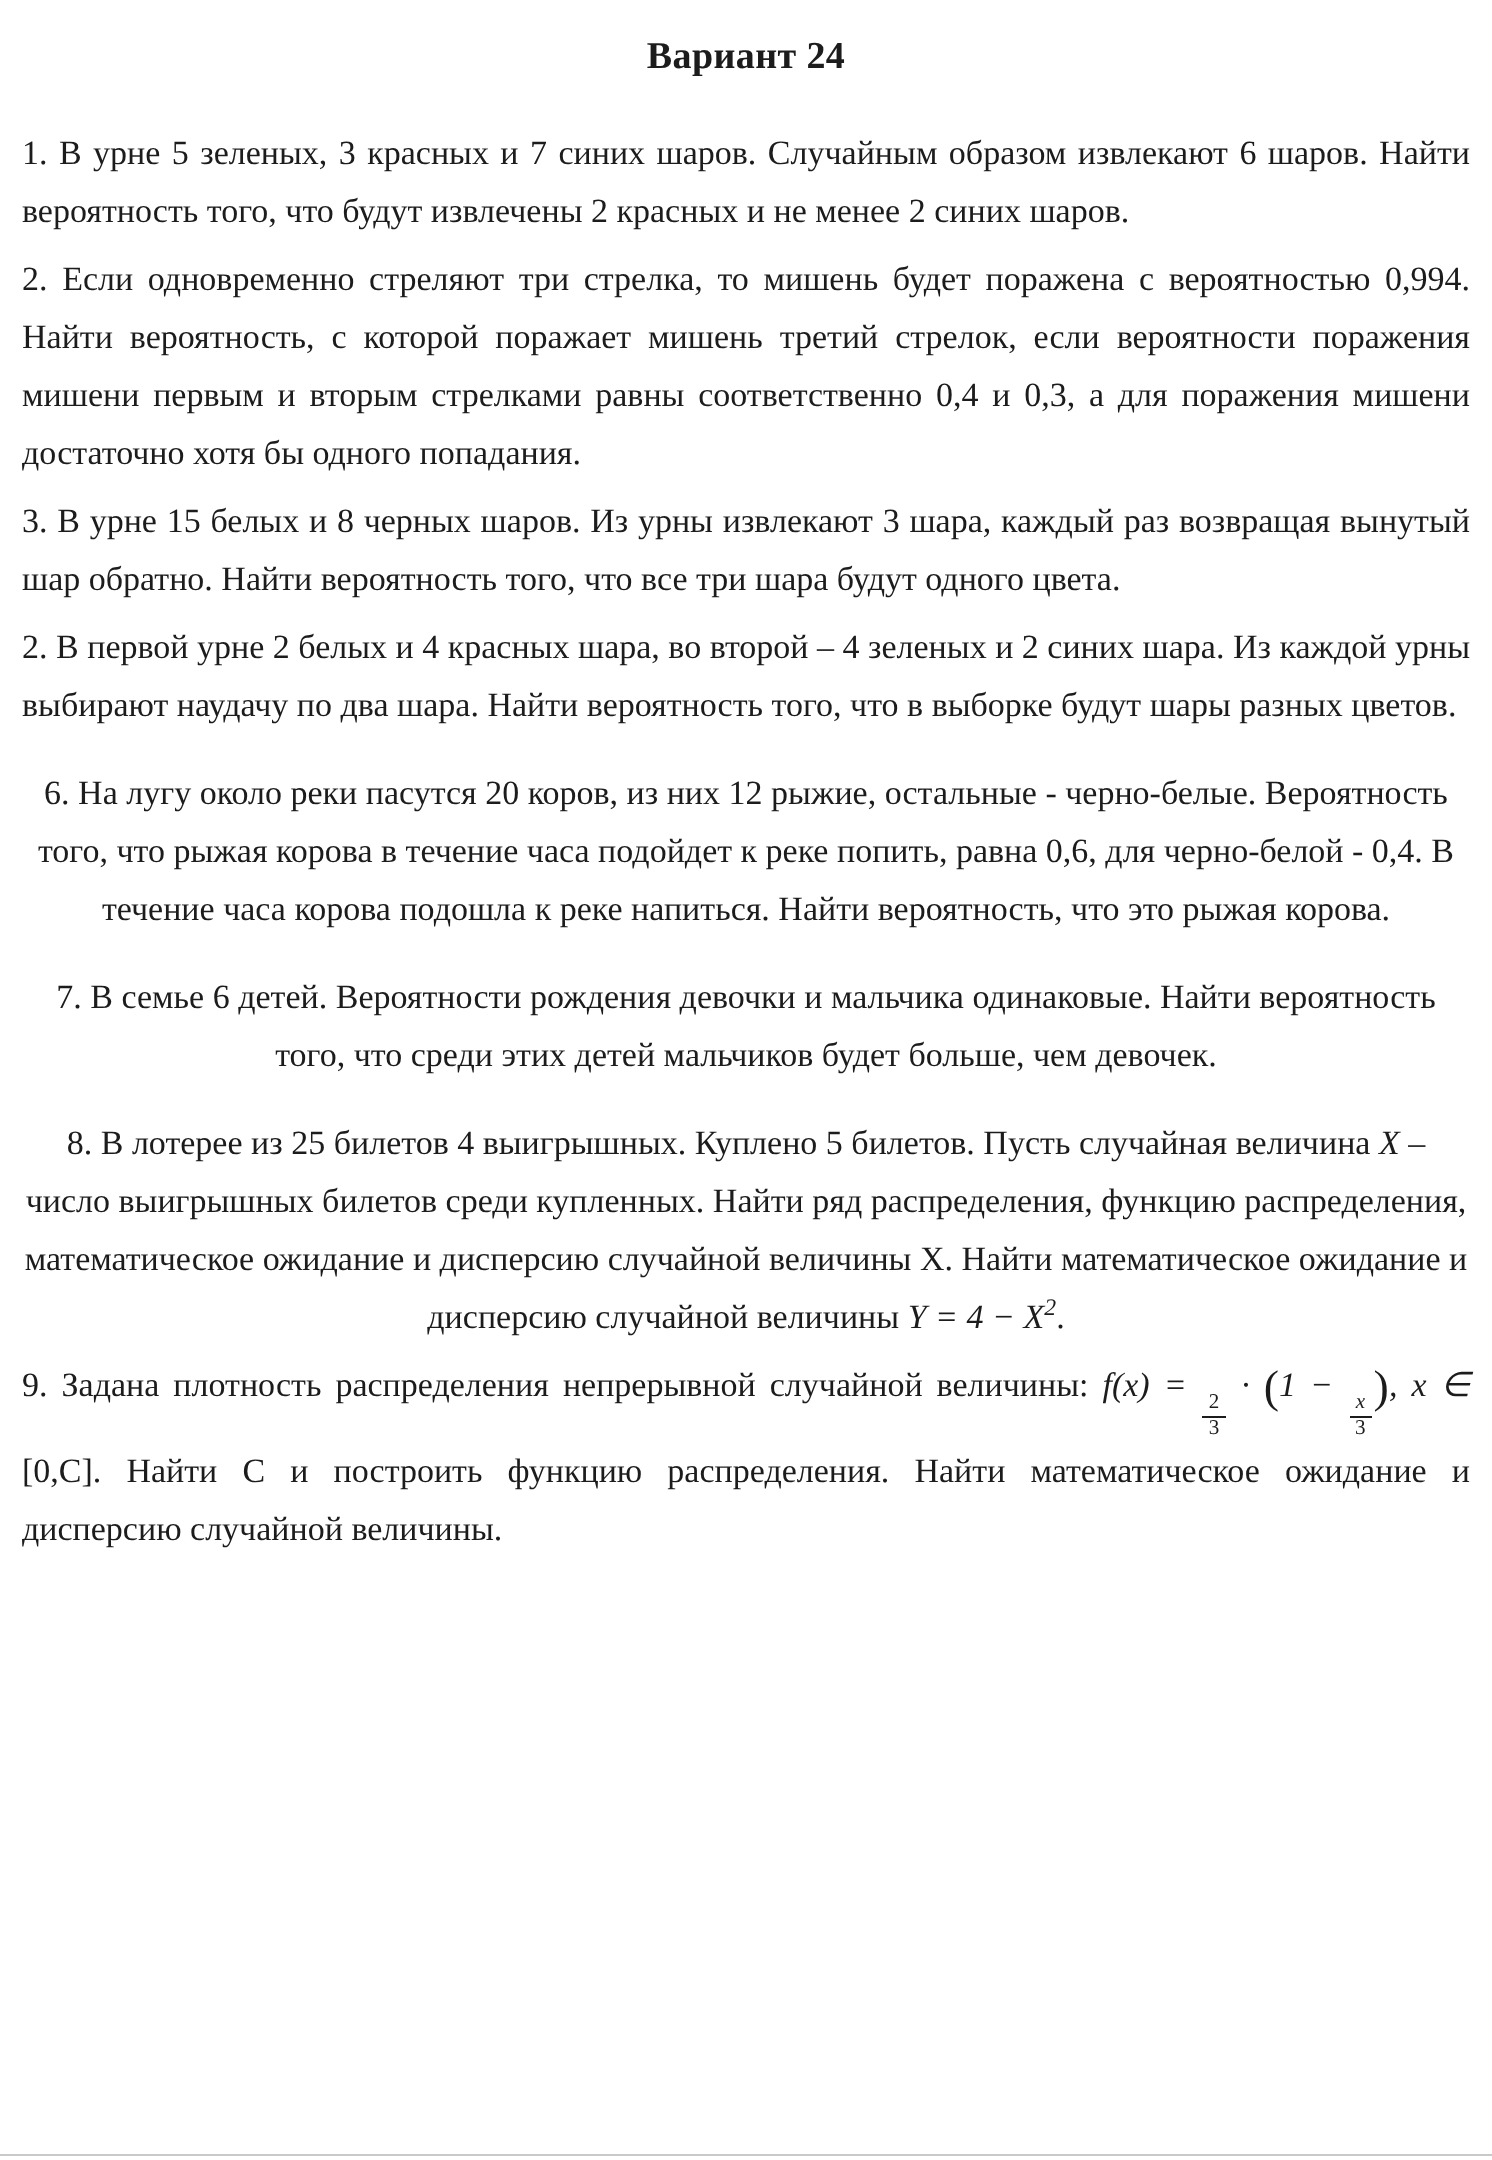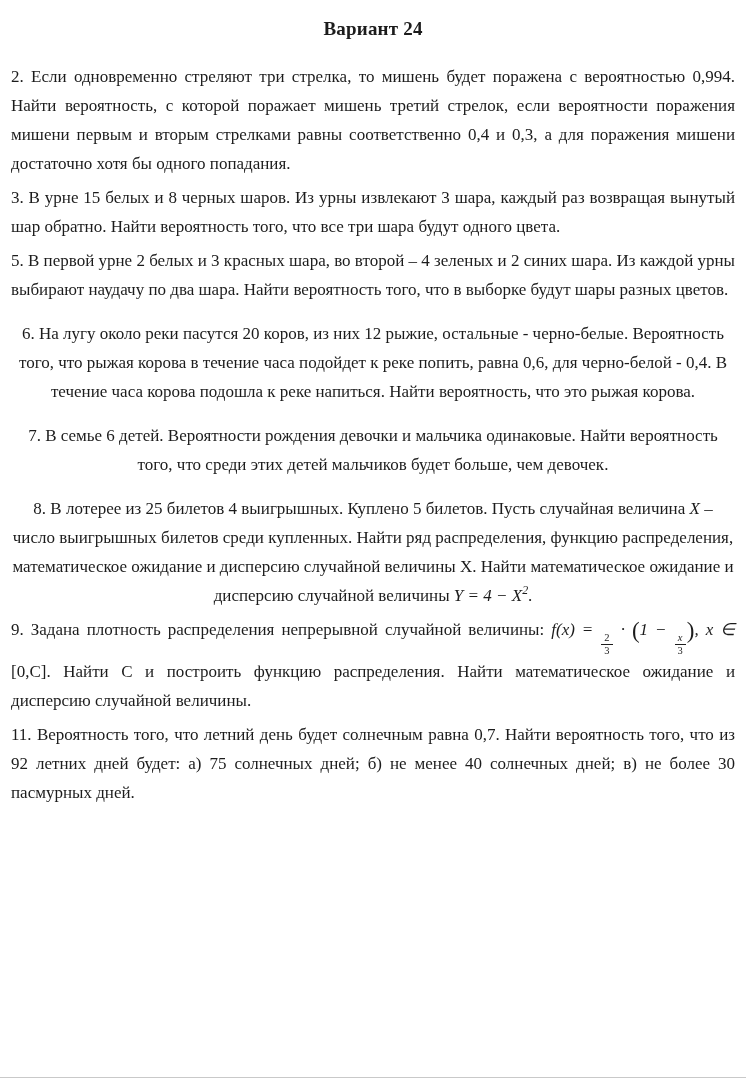--- a/index.html
+++ b/index.html
@@ -81,40 +81,40 @@
     border-top: 1px solid #c9c9c9;
   }
 </style>
 </head>
 <body>
 
 <div class="page">
 
   <div class="title">Вариант 24</div>
 
+  <p class="prob">1. В урне 5 зеленых, 3 красных и 7 синих шаров. Случайным образом извлекают 6 шаров. Найти вероятность того, что будут извлечены 2 красных и не менее 2 синих шаров.</p>
 
   <p class="prob">2. Если одновременно стреляют три стрелка, то мишень будет поражена с вероятностью 0,994. Найти вероятность, с которой поражает мишень третий стрелок, если вероятности поражения мишени первым и вторым стрелками равны соответственно 0,4 и 0,3, а для поражения мишени достаточно хотя бы одного попадания.</p>
 
   <p class="prob">3. В урне 15 белых и 8 черных шаров. Из урны извлекают 3 шара, каждый раз возвращая вынутый шар обратно. Найти вероятность того, что все три шара будут одного цвета.</p>
 
 
-  <p class="prob">5. В первой урне 2 белых и 3 красных шара, во второй – 4 зеленых и 2 синих шара. Из каждой урны выбирают наудачу по два шара. Найти вероятность того, что в выборке будут шары разных цветов.</p>
+  <p class="prob">2. В первой урне 2 белых и 4 красных шара, во второй – 4 зеленых и 2 синих шара. Из каждой урны выбирают наудачу по два шара. Найти вероятность того, что в выборке будут шары разных цветов.</p>
 
   <p class="prob ragged gap-before">6. На лугу около реки пасутся 20 коров, из них 12 рыжие, остальные - черно-белые. Вероятность того, что рыжая корова в течение часа подойдет к реке попить, равна 0,6, для черно-белой - 0,4. В течение часа корова подошла к реке напиться. Найти вероятность, что это рыжая корова.</p>
 
   <p class="prob gap-before">7. В семье 6 детей. Вероятности рождения девочки и мальчика одинаковые. Найти вероятность того, что среди этих детей мальчиков будет больше, чем девочек.</p>
 
   <p class="prob gap-before"><span>8. В лотерее из 25 билетов 4 выигрышных. Куплено 5 билетов. Пусть случайная величина </span><span class="math">X</span><span> – число выигрышных билетов среди купленных. Найти ряд распределения, функцию распределения, математическое ожидание и дисперсию случайной величины X. Найти математическое ожидание и дисперсию случайной величины </span><span class="math"><span>Y = 4 − X</span><sup>2</sup></span><span>.</span></p>
 
   <p class="prob"><span>9. Задана плотность распределения непрерывной случайной величины: </span><span class="math">f(x) =</span> <span class="frac">
         <span class="fnum">2</span>
         <span class="fden">3</span>
       </span> <span class="math">·</span> <span class="paren">(</span><span class="math">1 −</span> <span class="frac">
         <span class="fnum it">x</span>
         <span class="fden">3</span>
       </span><span class="paren">)</span><span class="math">, x ∈</span><span> [0,C]. Найти C и построить функцию распределения. Найти математическое ожидание и дисперсию случайной величины.</span></p>
 
 
-  <p class="prob">11. Вероятность того, что летний день будет солнечным равна 0,7. Найти вероятность того, что из 92 летних дней будет: а) 75 солнечных дней; б) не менее 40 солнечных дней; в) не более 30 пасмурных дней.</p>
 
   <div class="bottom-rule"></div>
 
 </div>
 
 </body></html>

